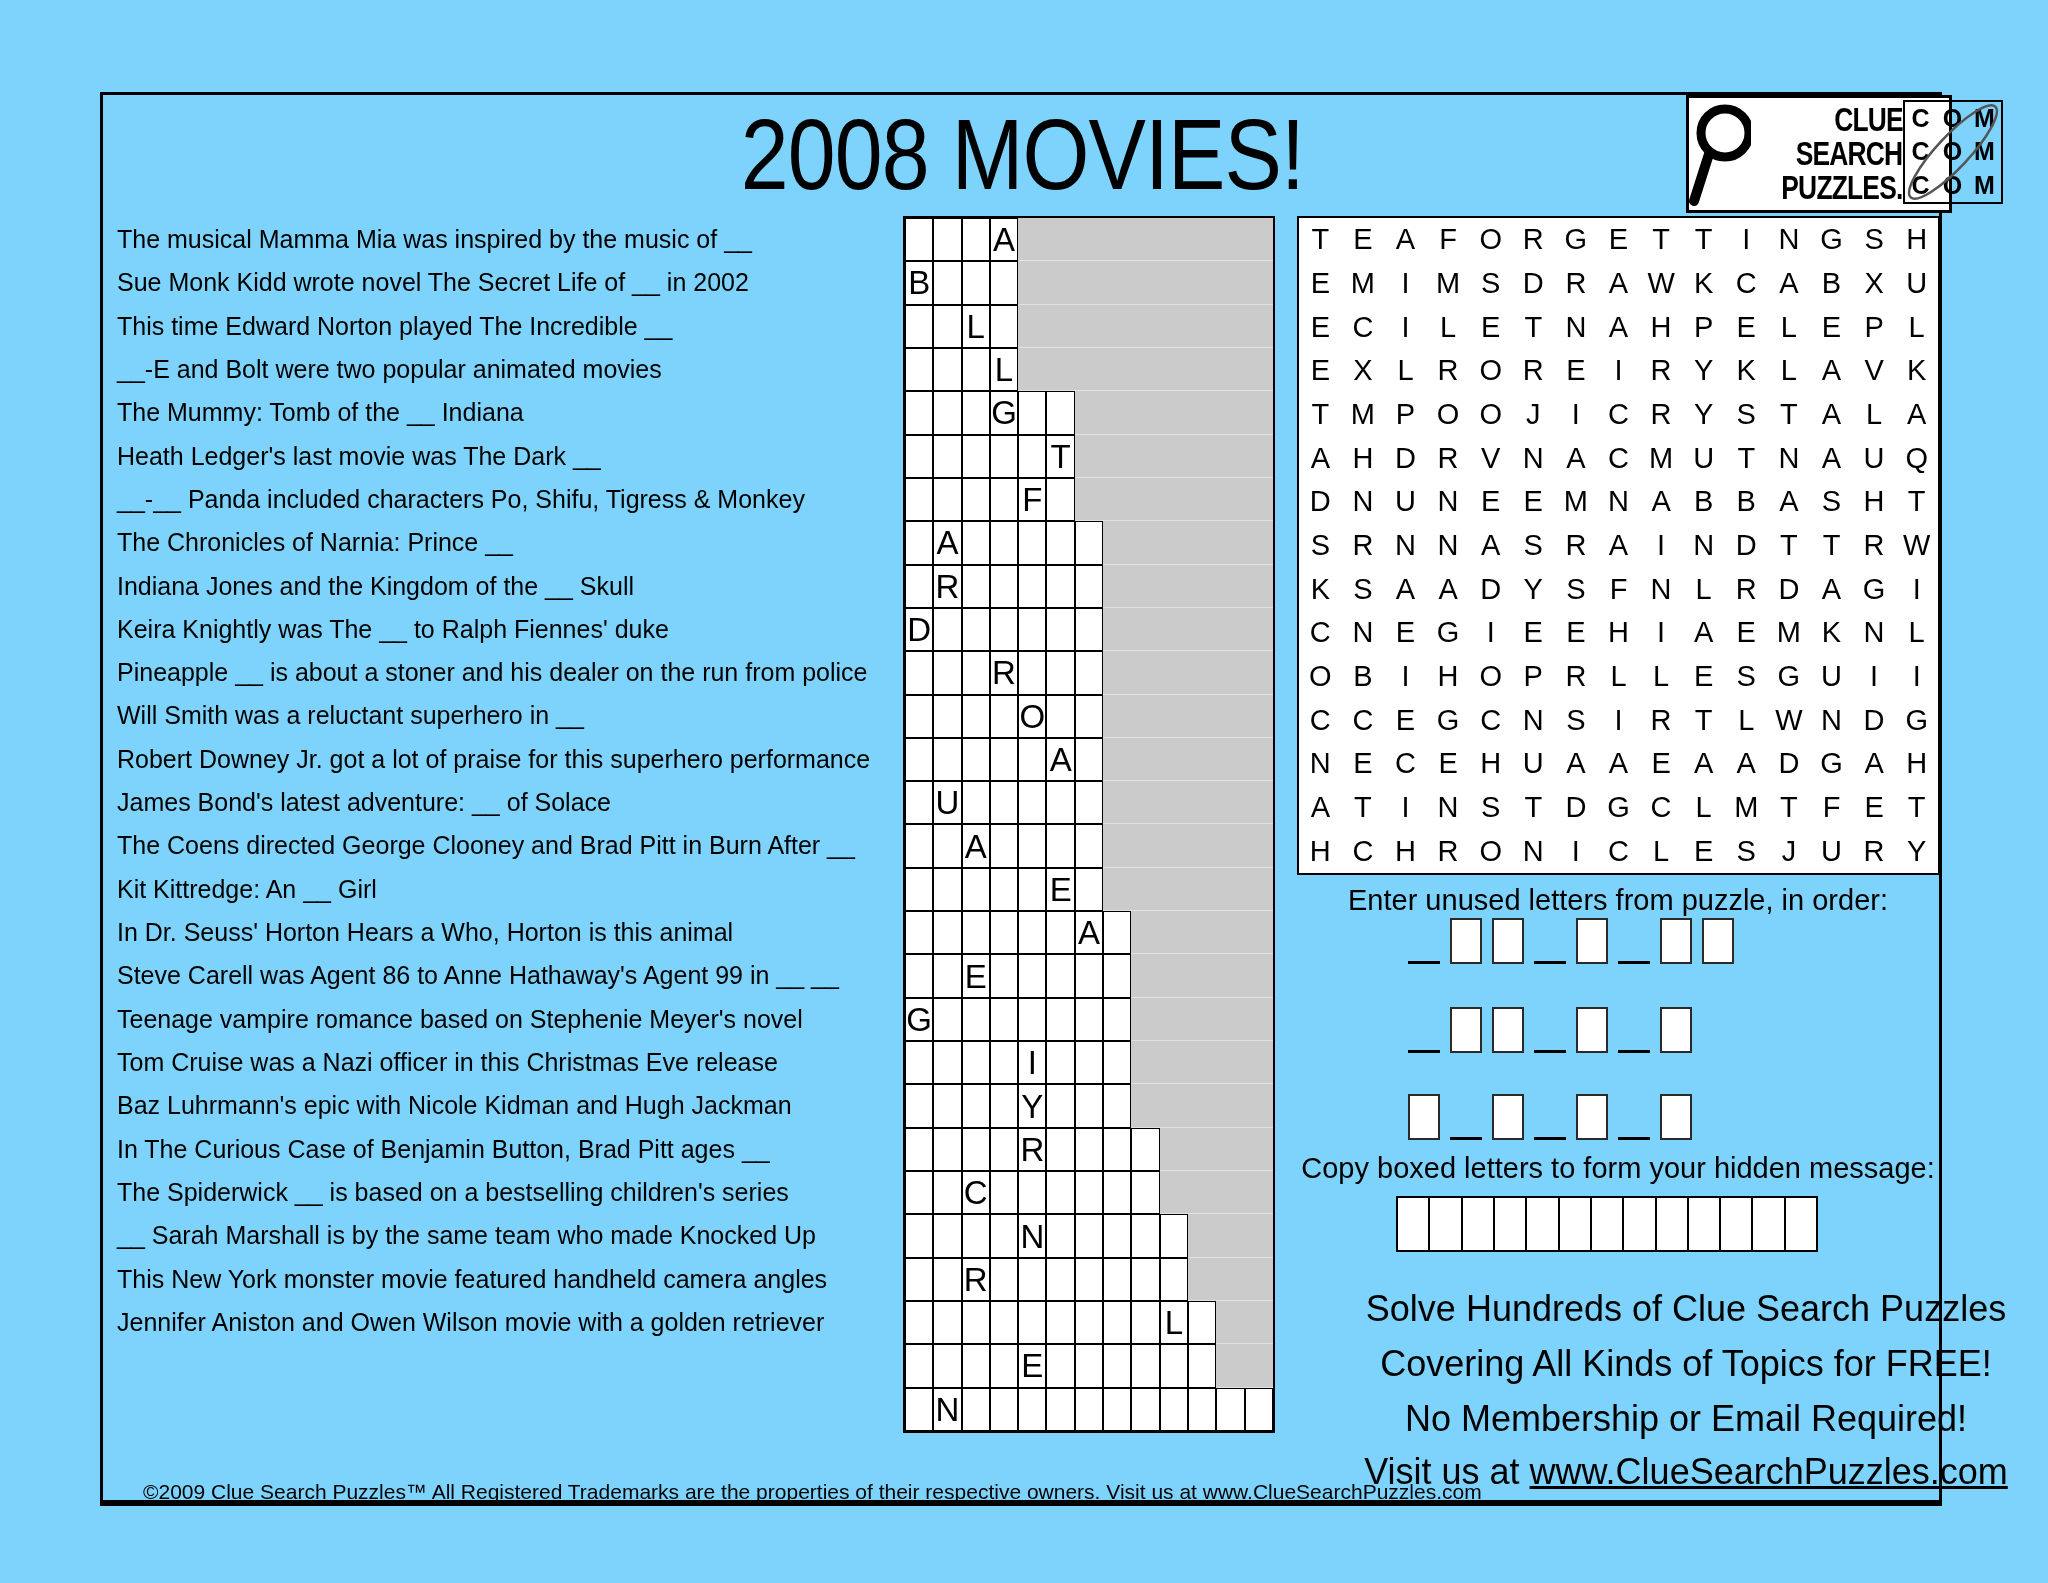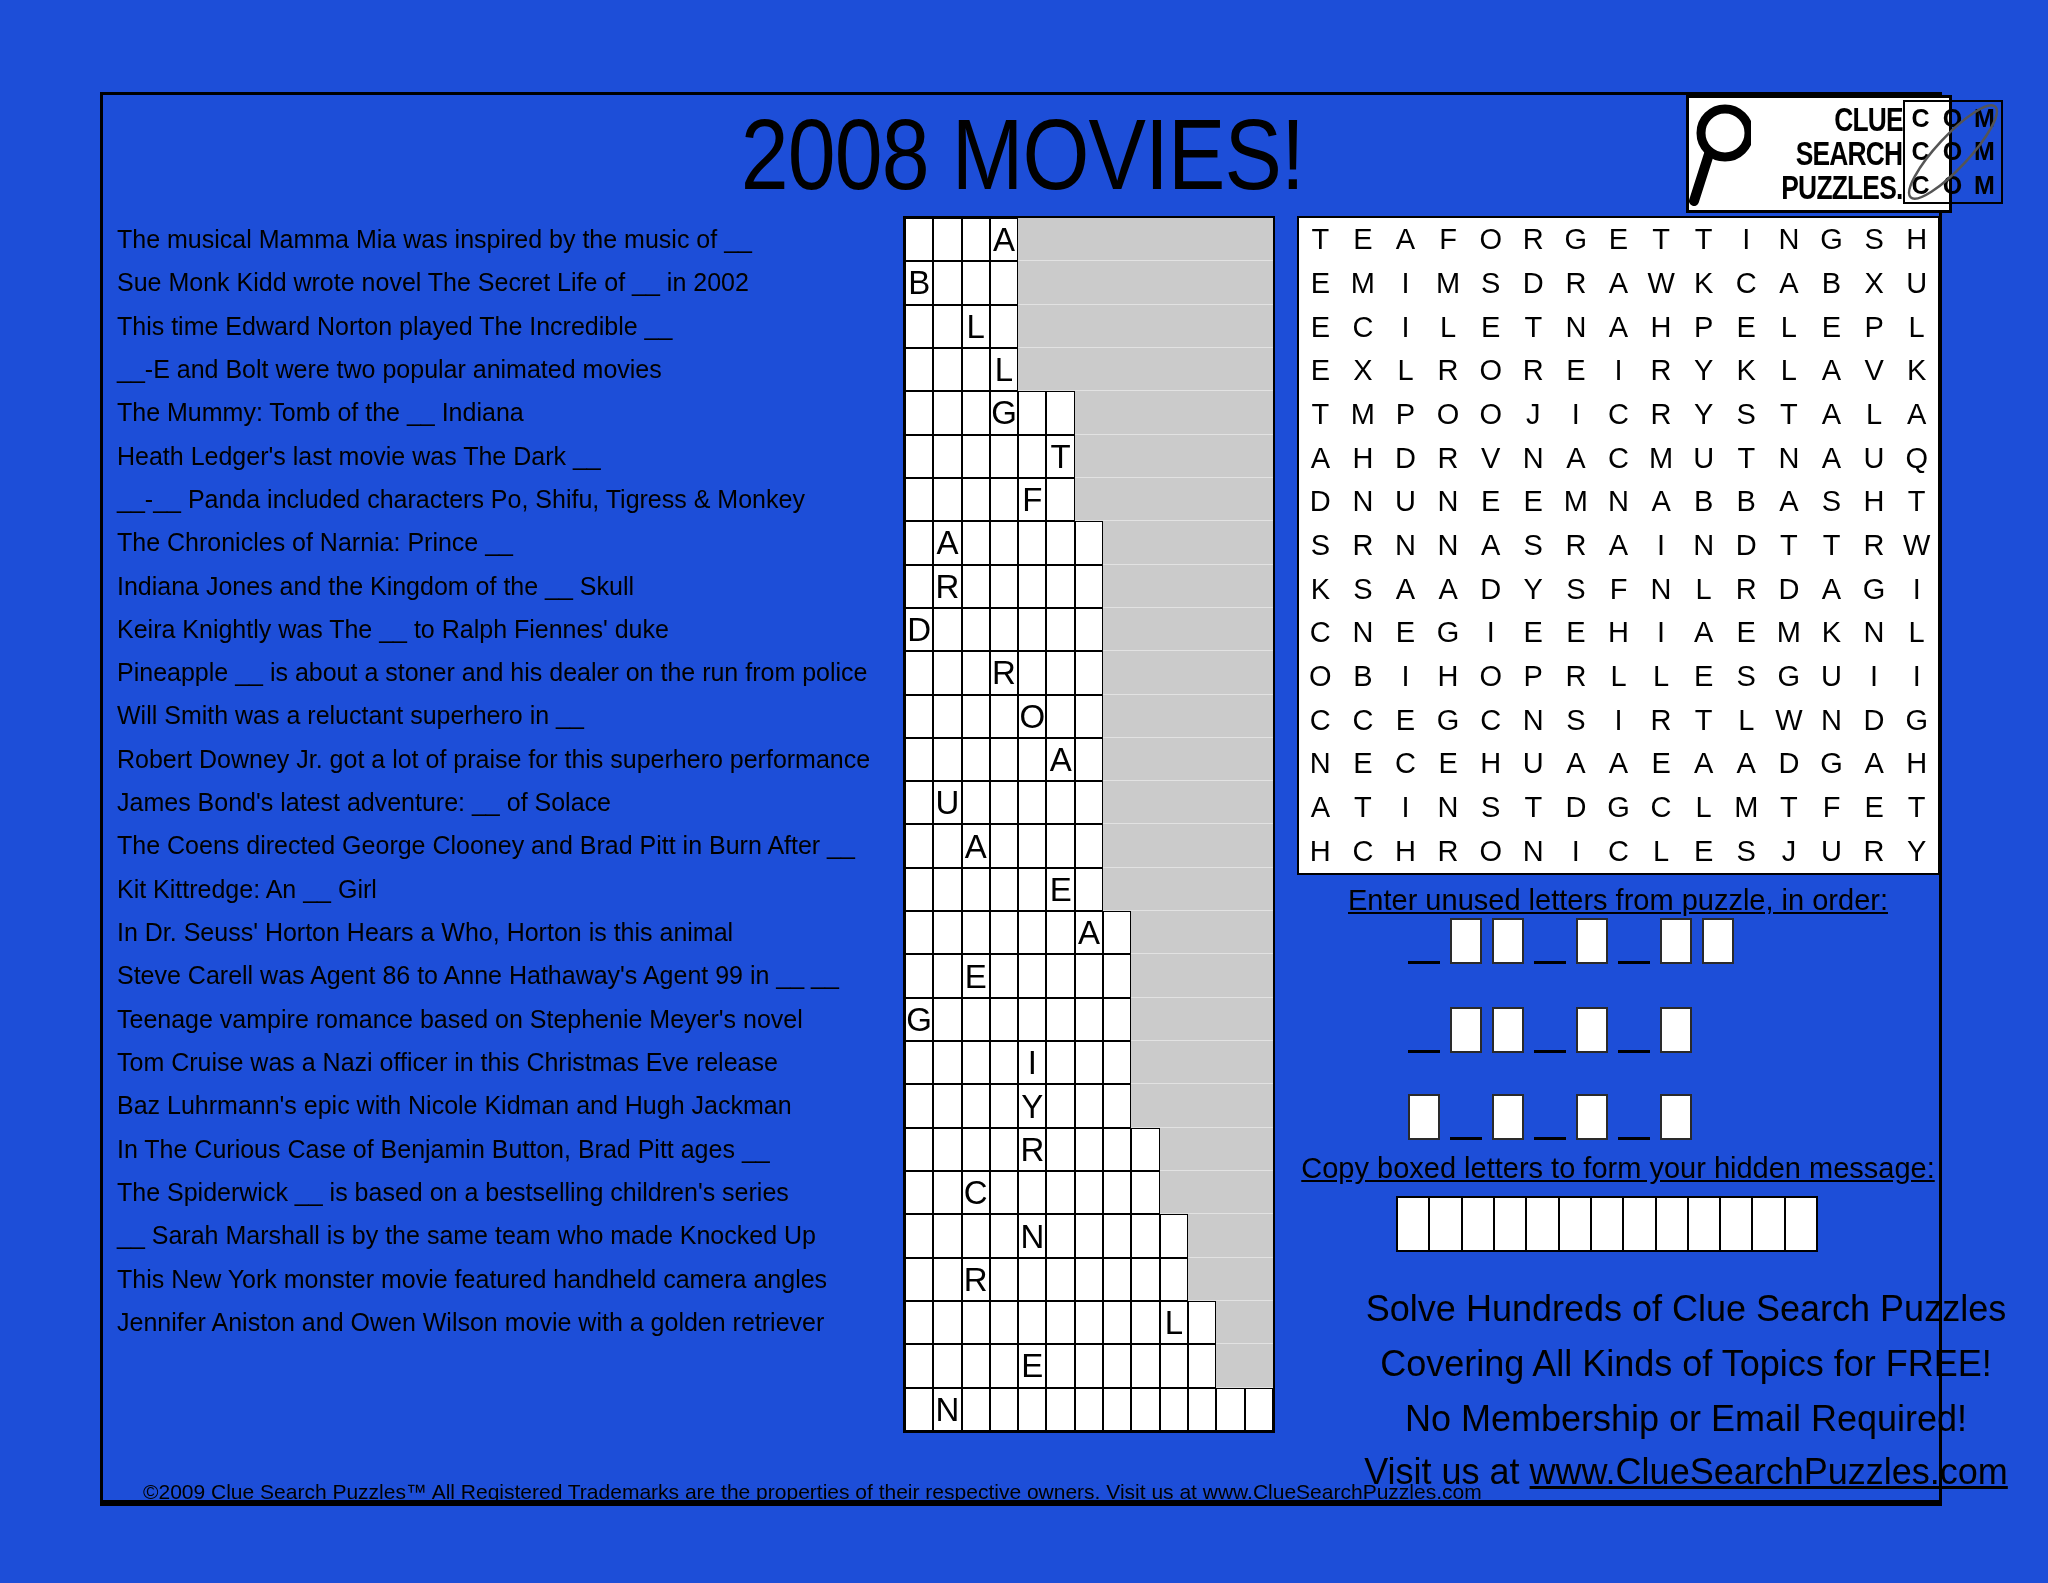--- a/index.html
+++ b/index.html
@@ -1,16 +1,16 @@
 <!DOCTYPE html>
 <html><head>
 <meta charset="utf-8">
 <style>
   html,body{margin:0;padding:0;background:#fff;}
-  .page{position:relative;width:2048px;height:1583px;background:#1d4ed8;
+  .page{position:relative;width:2048px;height:1583px;background:#7dd3fc;
         font-family:"Liberation Sans",sans-serif;color:#000;overflow:hidden;}
   .frame{position:absolute;left:100px;top:92px;width:1842px;height:1414px;
          border:3px solid #000;border-bottom-width:6px;box-sizing:border-box;}
   
   .title{position:absolute;left:100px;top:104px;width:1845px;text-align:center;
          font-size:100px;line-height:1.0;white-space:nowrap;}
   .title span{display:inline-block;transform:scaleX(0.86);transform-origin:center;letter-spacing:-1px;}
   
   .logo{position:absolute;left:1686px;top:95px;width:266px;height:118px;border:3px solid #000;
         box-sizing:border-box;display:flex;align-items:stretch;background:#fff;}
@@ -34,21 +34,21 @@
   .xcell{width:28.31px;height:100%;box-sizing:border-box;background:#fff;
          border:1px solid #000;display:flex;align-items:center;justify-content:center;
          font-size:33px;line-height:1;}
   .xfill{flex:1 1 auto;box-sizing:border-box;border-bottom:1px solid rgba(255,255,255,0.45);}
   
   .wsearch{position:absolute;left:1297px;top:216px;width:643px;height:659px;
            border:2px solid #000;box-sizing:border-box;background:#fff;display:grid;
            grid-template-columns:repeat(15,1fr);grid-template-rows:repeat(15,1fr);}
   .wcell{display:flex;align-items:center;justify-content:center;font-size:29px;}
   
-  .section-heading{position:absolute;width:660px;text-align:center;font-size:29px;white-space:nowrap;text-decoration:underline;}
+  .section-heading{position:absolute;width:660px;text-align:center;font-size:29px;white-space:nowrap;}
   .slot-line{position:absolute;left:1408px;width:420px;height:46px;display:flex;}
   .slot{width:32px;height:46px;margin-right:10px;box-sizing:border-box;flex:0 0 auto;}
   .slot.box{border:2px solid #2a2a2a;background:#fff;}
   .slot.blank{border-bottom:3px solid #000;}
   
   .hidden-strip{position:absolute;left:1396px;top:1196px;width:422px;height:56px;
                 border:2px solid #000;box-sizing:border-box;display:flex;background:#fff;}
   .hcell{flex:1 1 auto;box-sizing:border-box;border-left:2px solid #000;}
   .hcell:first-child{border-left:none;}
   

